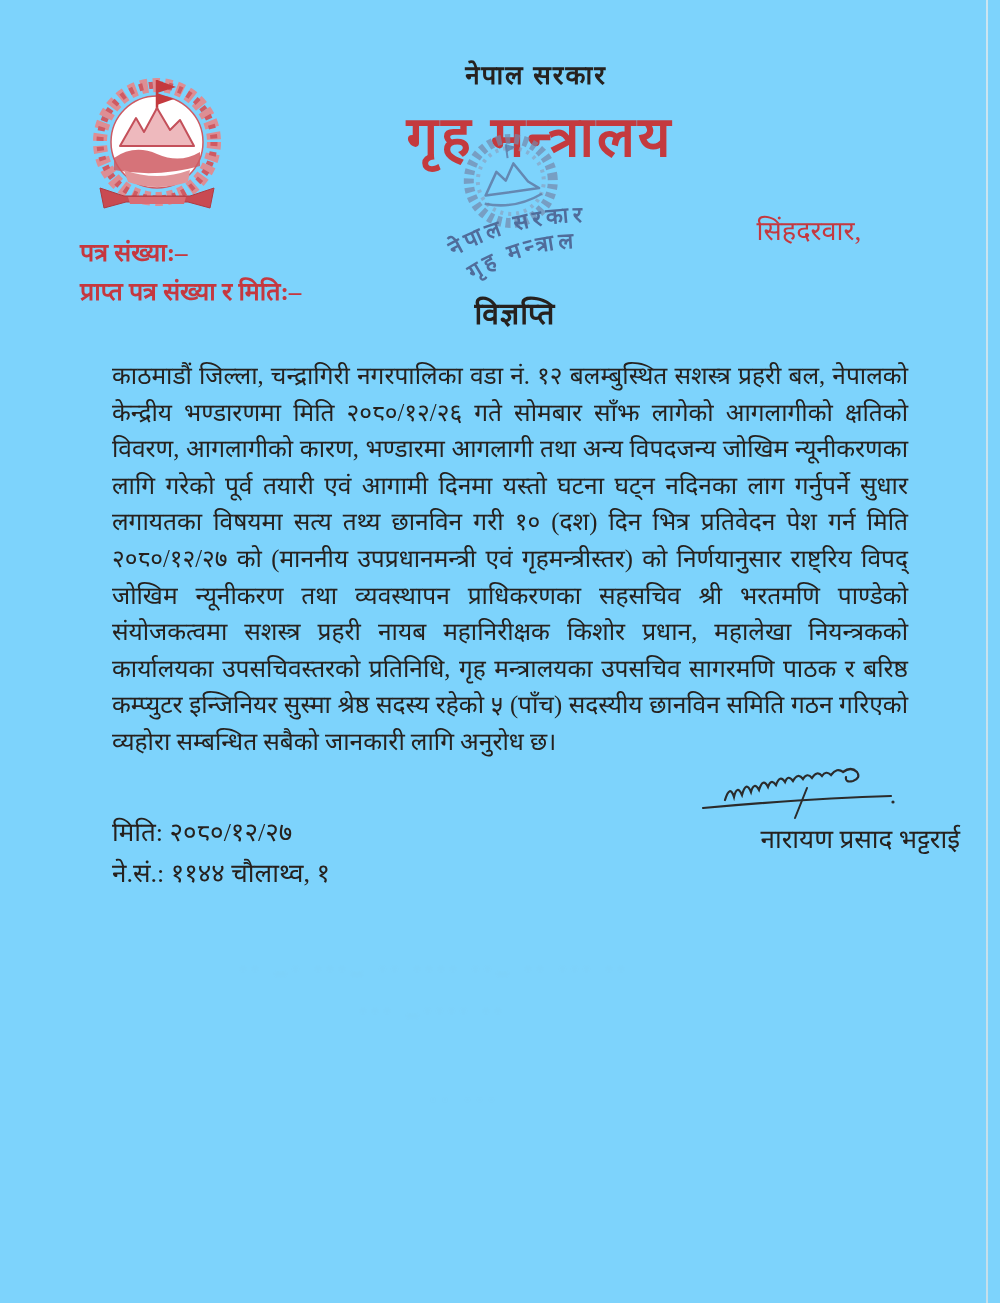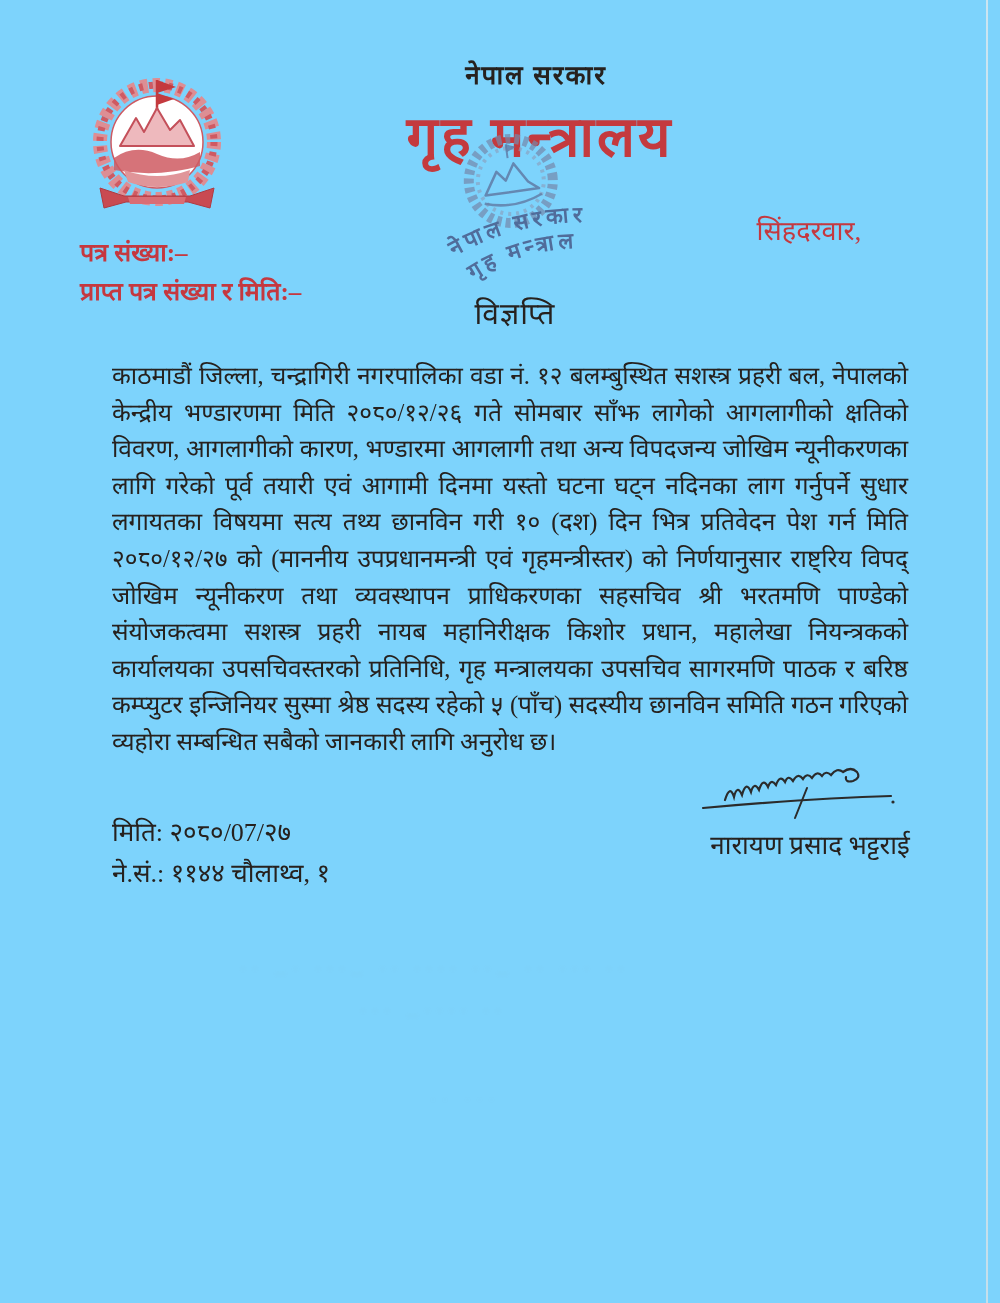--- a/index.html
+++ b/index.html
@@ -36,37 +36,37 @@
     position:absolute;right:66px;top:214px;width:250px;
     text-align:center;color:#c5383f;font-size:27px;font-weight:normal;line-height:34px;
   }
   .ref-block{
     position:absolute;left:80px;top:226px;
     color:#c5383f;font-size:25px;font-weight:bold;line-height:39px;margin-top:7px;
   }
   
   .doc-title{
     position:absolute;left:0;top:292px;width:1000px;padding-left:30px;box-sizing:border-box;
-    text-align:center;font-size:30px;color:#26211e;letter-spacing:1px;
+    text-align:center;font-size:30px;color:#26211e;letter-spacing:1px;font-weight:bold;
   }
   .body-text{
     position:absolute;left:112px;top:358px;width:796px;
     font-size:24.5px;line-height:36.6px;color:#26211e;
     text-align:justify;
   }
   
   .meta-left{
     position:absolute;left:112px;top:812px;
     font-size:26px;color:#26211e;line-height:41px;
   }
   .sign-block{
     position:absolute;left:660px;top:760px;width:300px;text-align:center;
   }
   .sign-scribble{width:230px;height:60px;display:block;margin:0 auto;}
-  .sign-name{font-size:26px;color:#26211e;margin-top:6px;}
+  .sign-name{font-size:26px;color:#26211e;text-align:right;}
   .sign-title{font-size:25px;color:#26211e;margin-top:6px;}
   
   .bleed{position:absolute;color:#9a9a9a;filter:blur(2px);opacity:.14;font-size:18px;letter-spacing:6px;pointer-events:none;}
   .bleed-1{left:240px;top:958px;width:620px;}
   .bleed-2{left:360px;top:1000px;width:360px;}
   .bleed-3{left:430px;top:1090px;width:220px;opacity:.08;}
 </style>
 </head>
 <body>
 
@@ -125,21 +125,21 @@
   <div class="ref-block">
     <div>पत्र संख्या:–</div>
     <div>प्राप्त पत्र संख्या र मिति:–</div>
   </div>
 
   <div class="doc-title">विज्ञप्ति</div>
 
   <div class="body-text">काठमाडौं जिल्ला, चन्द्रागिरी नगरपालिका वडा नं. १२ बलम्बुस्थित सशस्त्र प्रहरी बल, नेपालको केन्द्रीय भण्डारणमा मिति २०८०/१२/२६ गते सोमबार साँझ लागेको आगलागीको क्षतिको विवरण, आगलागीको कारण, भण्डारमा आगलागी तथा अन्य विपदजन्य जोखिम न्यूनीकरणका लागि गरेको पूर्व तयारी एवं आगामी दिनमा यस्तो घटना घट्न नदिनका लाग गर्नुपर्ने सुधार लगायतका विषयमा सत्य तथ्य छानविन गरी १० (दश) दिन भित्र प्रतिवेदन पेश गर्न मिति २०८०/१२/२७ को (माननीय उपप्रधानमन्त्री एवं गृहमन्त्रीस्तर) को निर्णयानुसार राष्ट्रिय विपद् जोखिम न्यूनीकरण तथा व्यवस्थापन प्राधिकरणका सहसचिव श्री भरतमणि पाण्डेको संयोजकत्वमा सशस्त्र प्रहरी नायब महानिरीक्षक किशोर प्रधान, महालेखा नियन्त्रकको कार्यालयका उपसचिवस्तरको प्रतिनिधि, गृह मन्त्रालयका उपसचिव सागरमणि पाठक र बरिष्ठ कम्प्युटर इन्जिनियर सुस्मा श्रेष्ठ सदस्य रहेको ५ (पाँच) सदस्यीय छानविन समिति गठन गरिएको व्यहोरा सम्बन्धित सबैको जानकारी लागि अनुरोध छ।</div>
 
   <div class="meta-left">
-    <div>मिति: २०८०/07/२७</div>
+    <div>मिति: २०८०/१२/२७</div>
     <div>ने.सं.: ११४४ चौलाथ्व, १</div>
   </div>
 
   <div class="sign-block">
     <svg class="sign-scribble" viewBox="0 0 230 60">
       <path d="M30 40 q5 -16 9 -3 q3 -13 8 -2 q4 -15 9 -3 q3 -11 8 -2 q4 -13 9 -3 q3 -9 8 -2 q4 -11 9 -3 q3 -8 8 -1 q5 -9 10 -2 q4 -7 9 -1 q5 -8 10 -2 q4 -6 9 -1 q6 -8 12 -3 q8 -6 14 0 q4 6 -4 9 q-8 2 -7 -4" fill="none" stroke="#2b2b2b" stroke-width="2.2" stroke-linecap="round"></path>
       <path d="M8 48 Q120 38 196 36" fill="none" stroke="#2b2b2b" stroke-width="2.2" stroke-linecap="round"></path>
       <path d="M112 28 L100 58" fill="none" stroke="#2b2b2b" stroke-width="2" stroke-linecap="round"></path>
       <circle cx="198" cy="42" r="1.6" fill="#2b2b2b"></circle>
     </svg>

